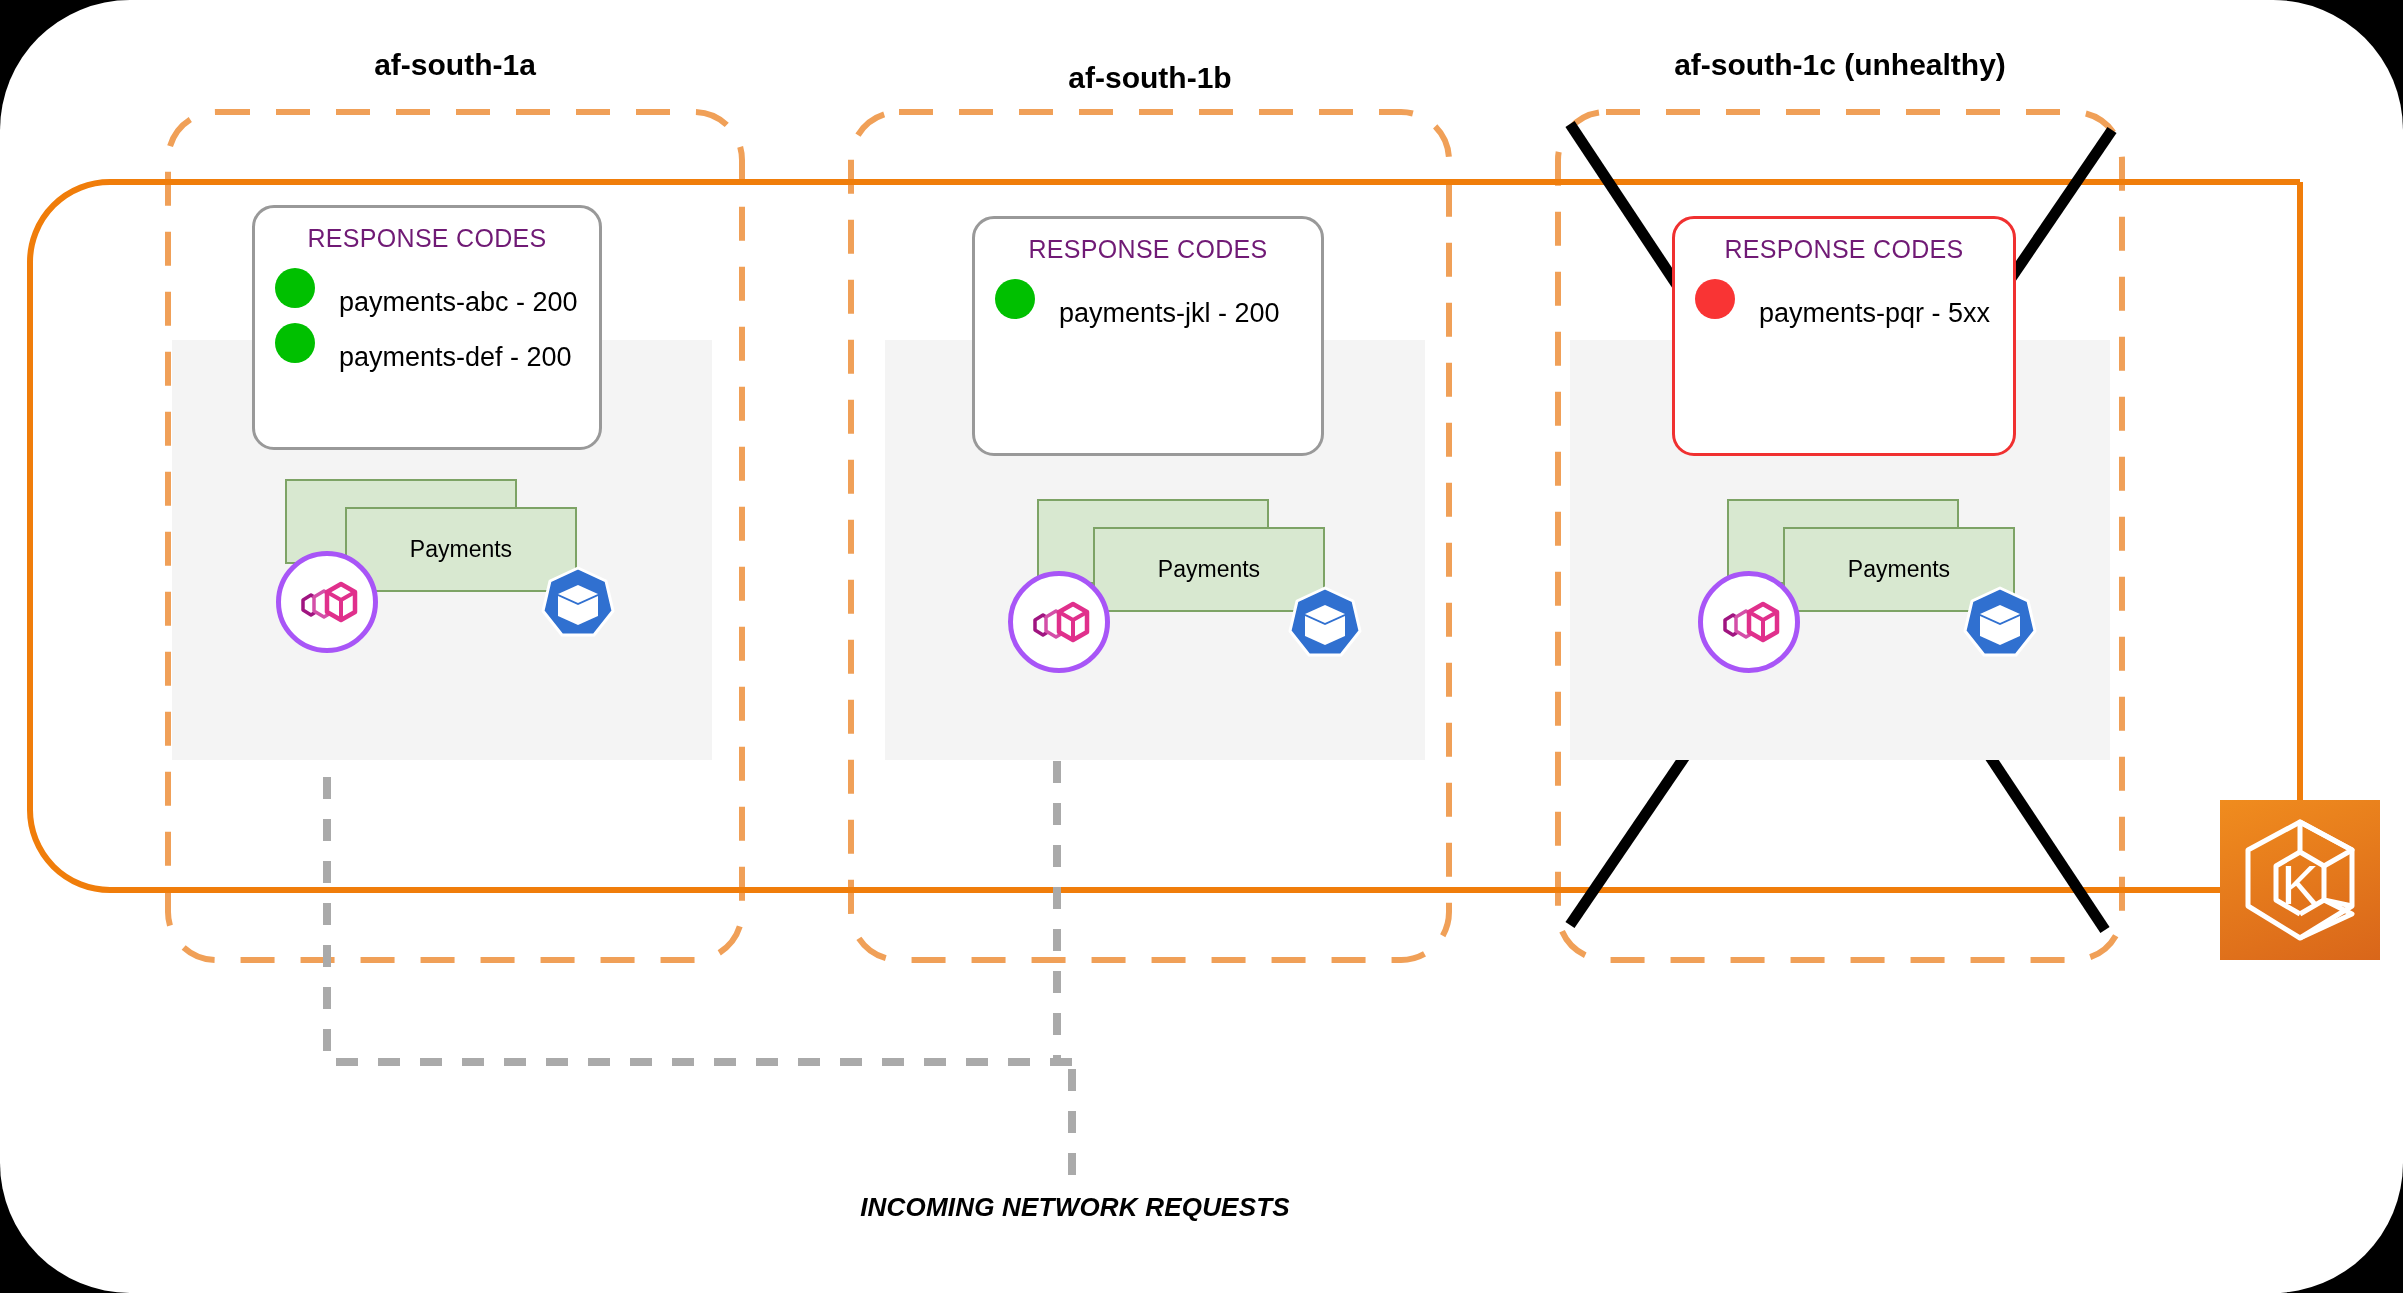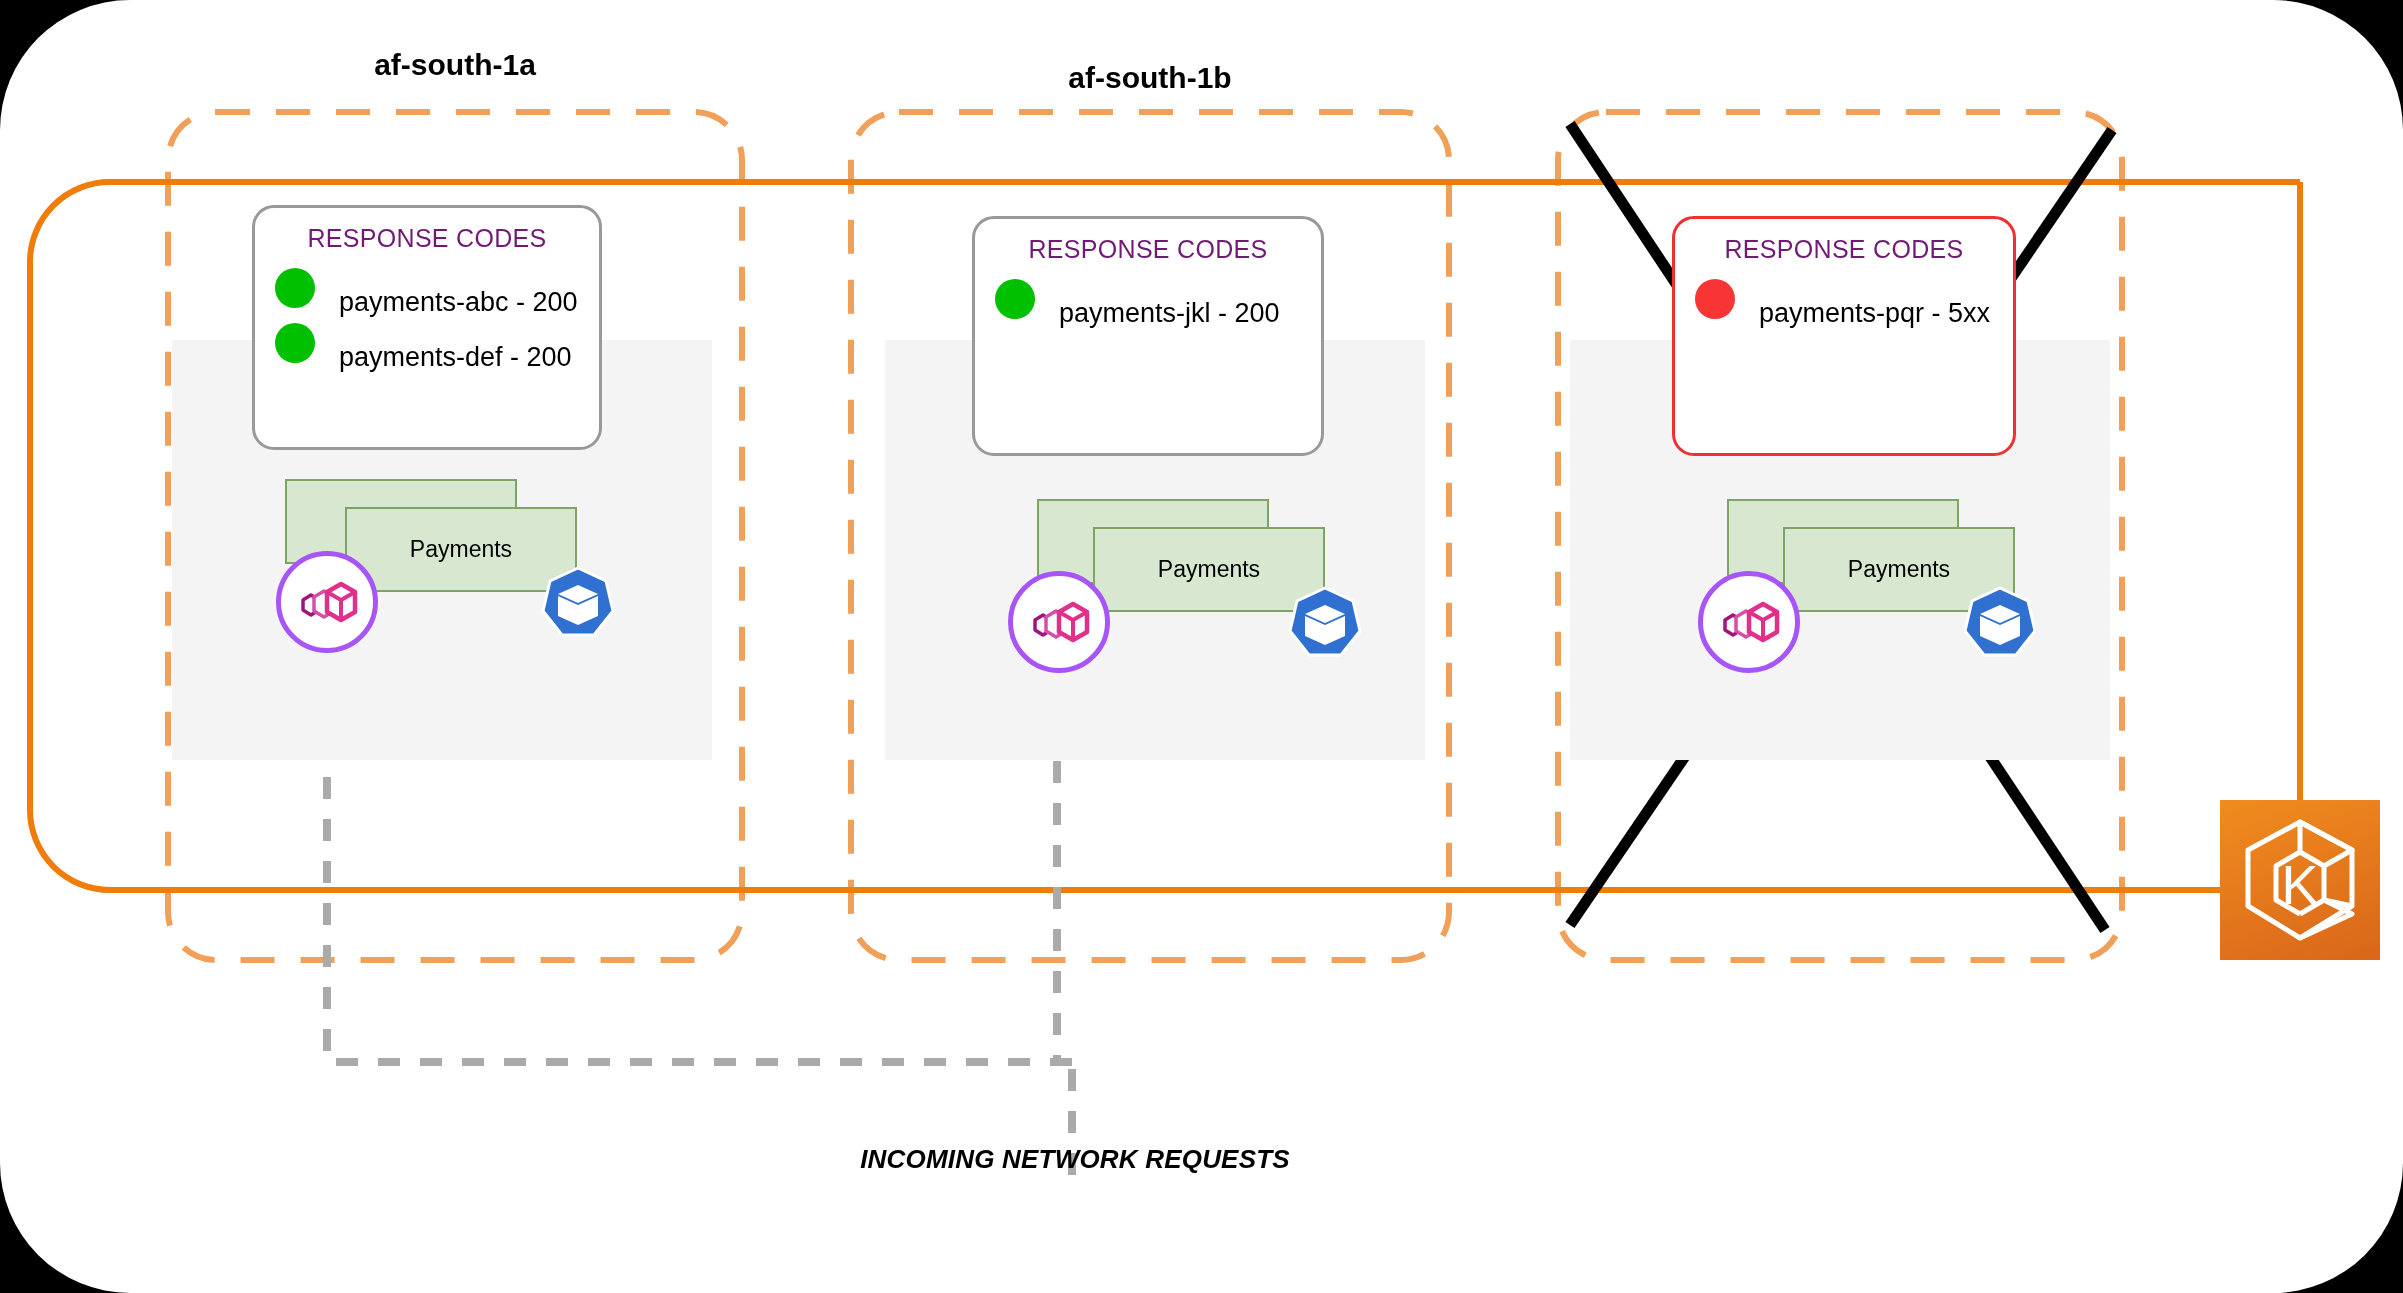--- a/index.html
+++ b/index.html
@@ -148,20 +148,21 @@
       <path d="M 1057 668 L 1044 700 L 1057 692 L 1070 700 Z" fill="#aaaaaa"></path>
 
       <g stroke="#000000" stroke-width="11" stroke-linecap="butt">
         <line x1="1570" y1="124" x2="2105" y2="930"></line>
         <line x1="2112" y1="130" x2="1570" y2="925"></line>
       </g>
     </svg>
 
     <div class="az-title" style="left:168px; top:48px; width:574px;">af-south-1a</div>
     <div class="az-title" style="left:851px; top:61px; width:598px;">af-south-1b</div>
+    <div class="az-title" style="left:1558px; top:48px; width:564px;">af-south-1c (unhealthy)</div>
 
     <div class="node-bg" style="left:172px; top:340px; width:540px; height:420px;"></div>
 
     <div class="rc-box" style="left:252px; top:205px; width:350px; height:245px;">
       <div class="rc-title">RESPONSE CODES</div>
       <div class="rc-row">
         <span class="rc-dot" style="background:#00c000;"></span>
         <span class="rc-label">payments-abc - 200</span>
       </div>
       <div class="rc-row">
@@ -269,16 +270,16 @@
       <svg width="160" height="160" viewBox="0 0 160 160">
         <path d="M80 22 L132 50 L132 106 L80 138 L28 106 L28 50 Z" fill="none" stroke="#ffffff" stroke-width="5" stroke-linejoin="round"></path>
         <path d="M80 22 L132 50 L104 66 L80 52 Z" fill="none" stroke="#ffffff" stroke-width="5" stroke-linejoin="round"></path>
         <path d="M104 66 L104 100 L132 106" fill="none" stroke="#ffffff" stroke-width="5" stroke-linejoin="round"></path>
         <path d="M80 52 L56 66 L56 100 L80 114" fill="none" stroke="#ffffff" stroke-width="5" stroke-linejoin="round"></path>
         <path d="M80 114 L104 100 L132 114 L80 138" fill="none" stroke="#ffffff" stroke-width="5" stroke-linejoin="round"></path>
         <text x="80" y="104" font-family="Liberation Sans, sans-serif" font-size="56" fill="#ffffff" text-anchor="middle">K</text>
       </svg>
     </div>
 
-    <div class="flow-label" style="left:860px; top:1144px; width:430px; text-align:center;font-style:italic;">INCOMING NETWORK REQUESTS</div>
+    <div class="flow-label" style="left:860px; top:1192px; width:430px; text-align:center;font-style:italic;">INCOMING NETWORK REQUESTS</div>
 
   </div>
 </div>
 
 </body></html>

